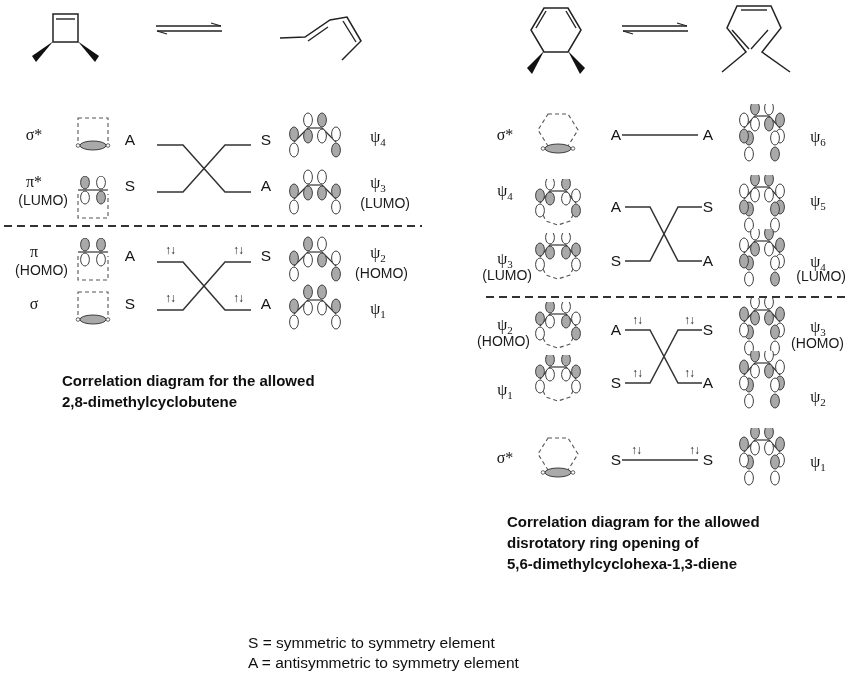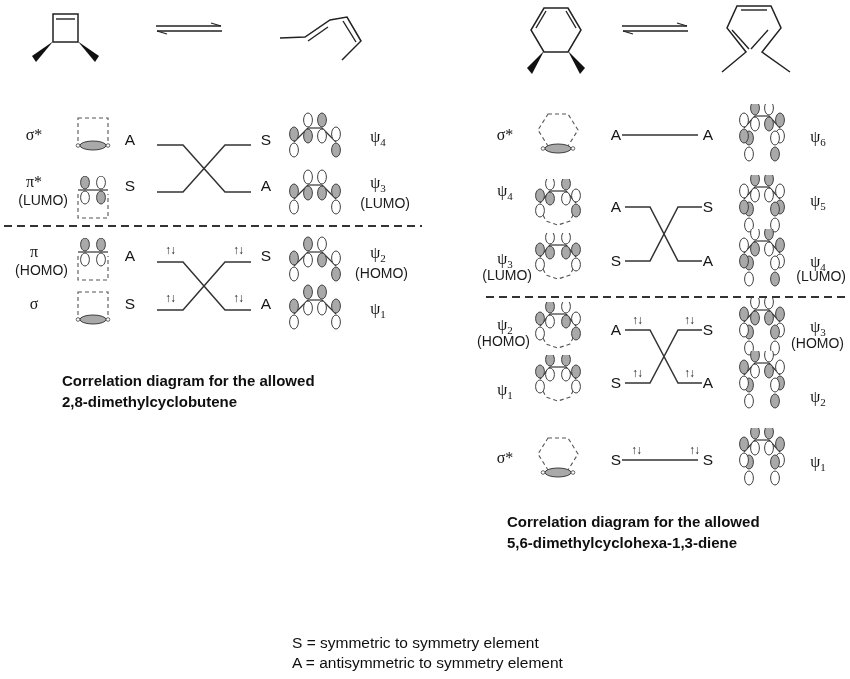--- a/index.html
+++ b/index.html
@@ -10,21 +10,21 @@
   .sym{position:absolute;width:20px;text-align:center;font-size:15.5px;color:#151515;}
   .greek{font-family:"Liberation Serif",serif;font-size:16px;text-align:center;color:#151515;}
   .greek sub{font-size:11px;}
   .note{font-size:14px;text-align:right;color:#1a1a1a;letter-spacing:0;}
   .psi{text-align:center;}
   .ep{position:absolute;width:16px;text-align:center;font-size:12px;font-weight:bold;
       letter-spacing:-1px;color:#222;line-height:1;}
   .caption{position:absolute;font-size:15px;line-height:21px;color:#0f0f0f;font-weight:bold;}
   .caption span{display:block;}
   .legend{position:absolute;font-size:15.5px;line-height:20px;color:#0f0f0f;}
-  .legend span{display:block;margin-left:44px;}
+  .legend span{display:block;}
   .orb{position:absolute;}
   svg{display:block;}
 </style>
 </head>
 <body>
 
 <div id="canvas">
 
   <svg class="abs" style="left:30px;top:6px" width="75" height="60" viewBox="0 0 75 60">
     <rect x="23" y="8" width="25" height="28" fill="none" stroke="#222" stroke-width="1.5"></rect>
@@ -449,20 +449,21 @@
   <div class="t note" style="left:788px;top:336px;width:56px">(HOMO)</div>
   <div class="t greek psi" style="left:795px;top:388px;width:46px"><span>ψ</span><sub>2</sub></div>
   <div class="t greek psi" style="left:795px;top:453px;width:46px"><span>ψ</span><sub>1</sub></div>
 
   <svg class="abs" style="left:482px;top:292px" width="368" height="10" viewBox="0 0 368 10">
     <line x1="4" y1="5" x2="366" y2="5" stroke="#333" stroke-width="2" stroke-dasharray="8 5"></line>
   </svg>
 
   <div class="caption" style="left:507px;top:511px;width:320px">
     <span>Correlation diagram for the allowed</span>
+    <span>disrotatory ring opening of</span>
     <span>5,6-dimethylcyclohexa-1,3-diene</span>
   </div>
 
   <div class="legend" style="left:248px;top:633px;width:360px">
     <span>S = symmetric to symmetry element</span>
     <span>A = antisymmetric to symmetry element</span>
   </div>
 
 </div>
 

